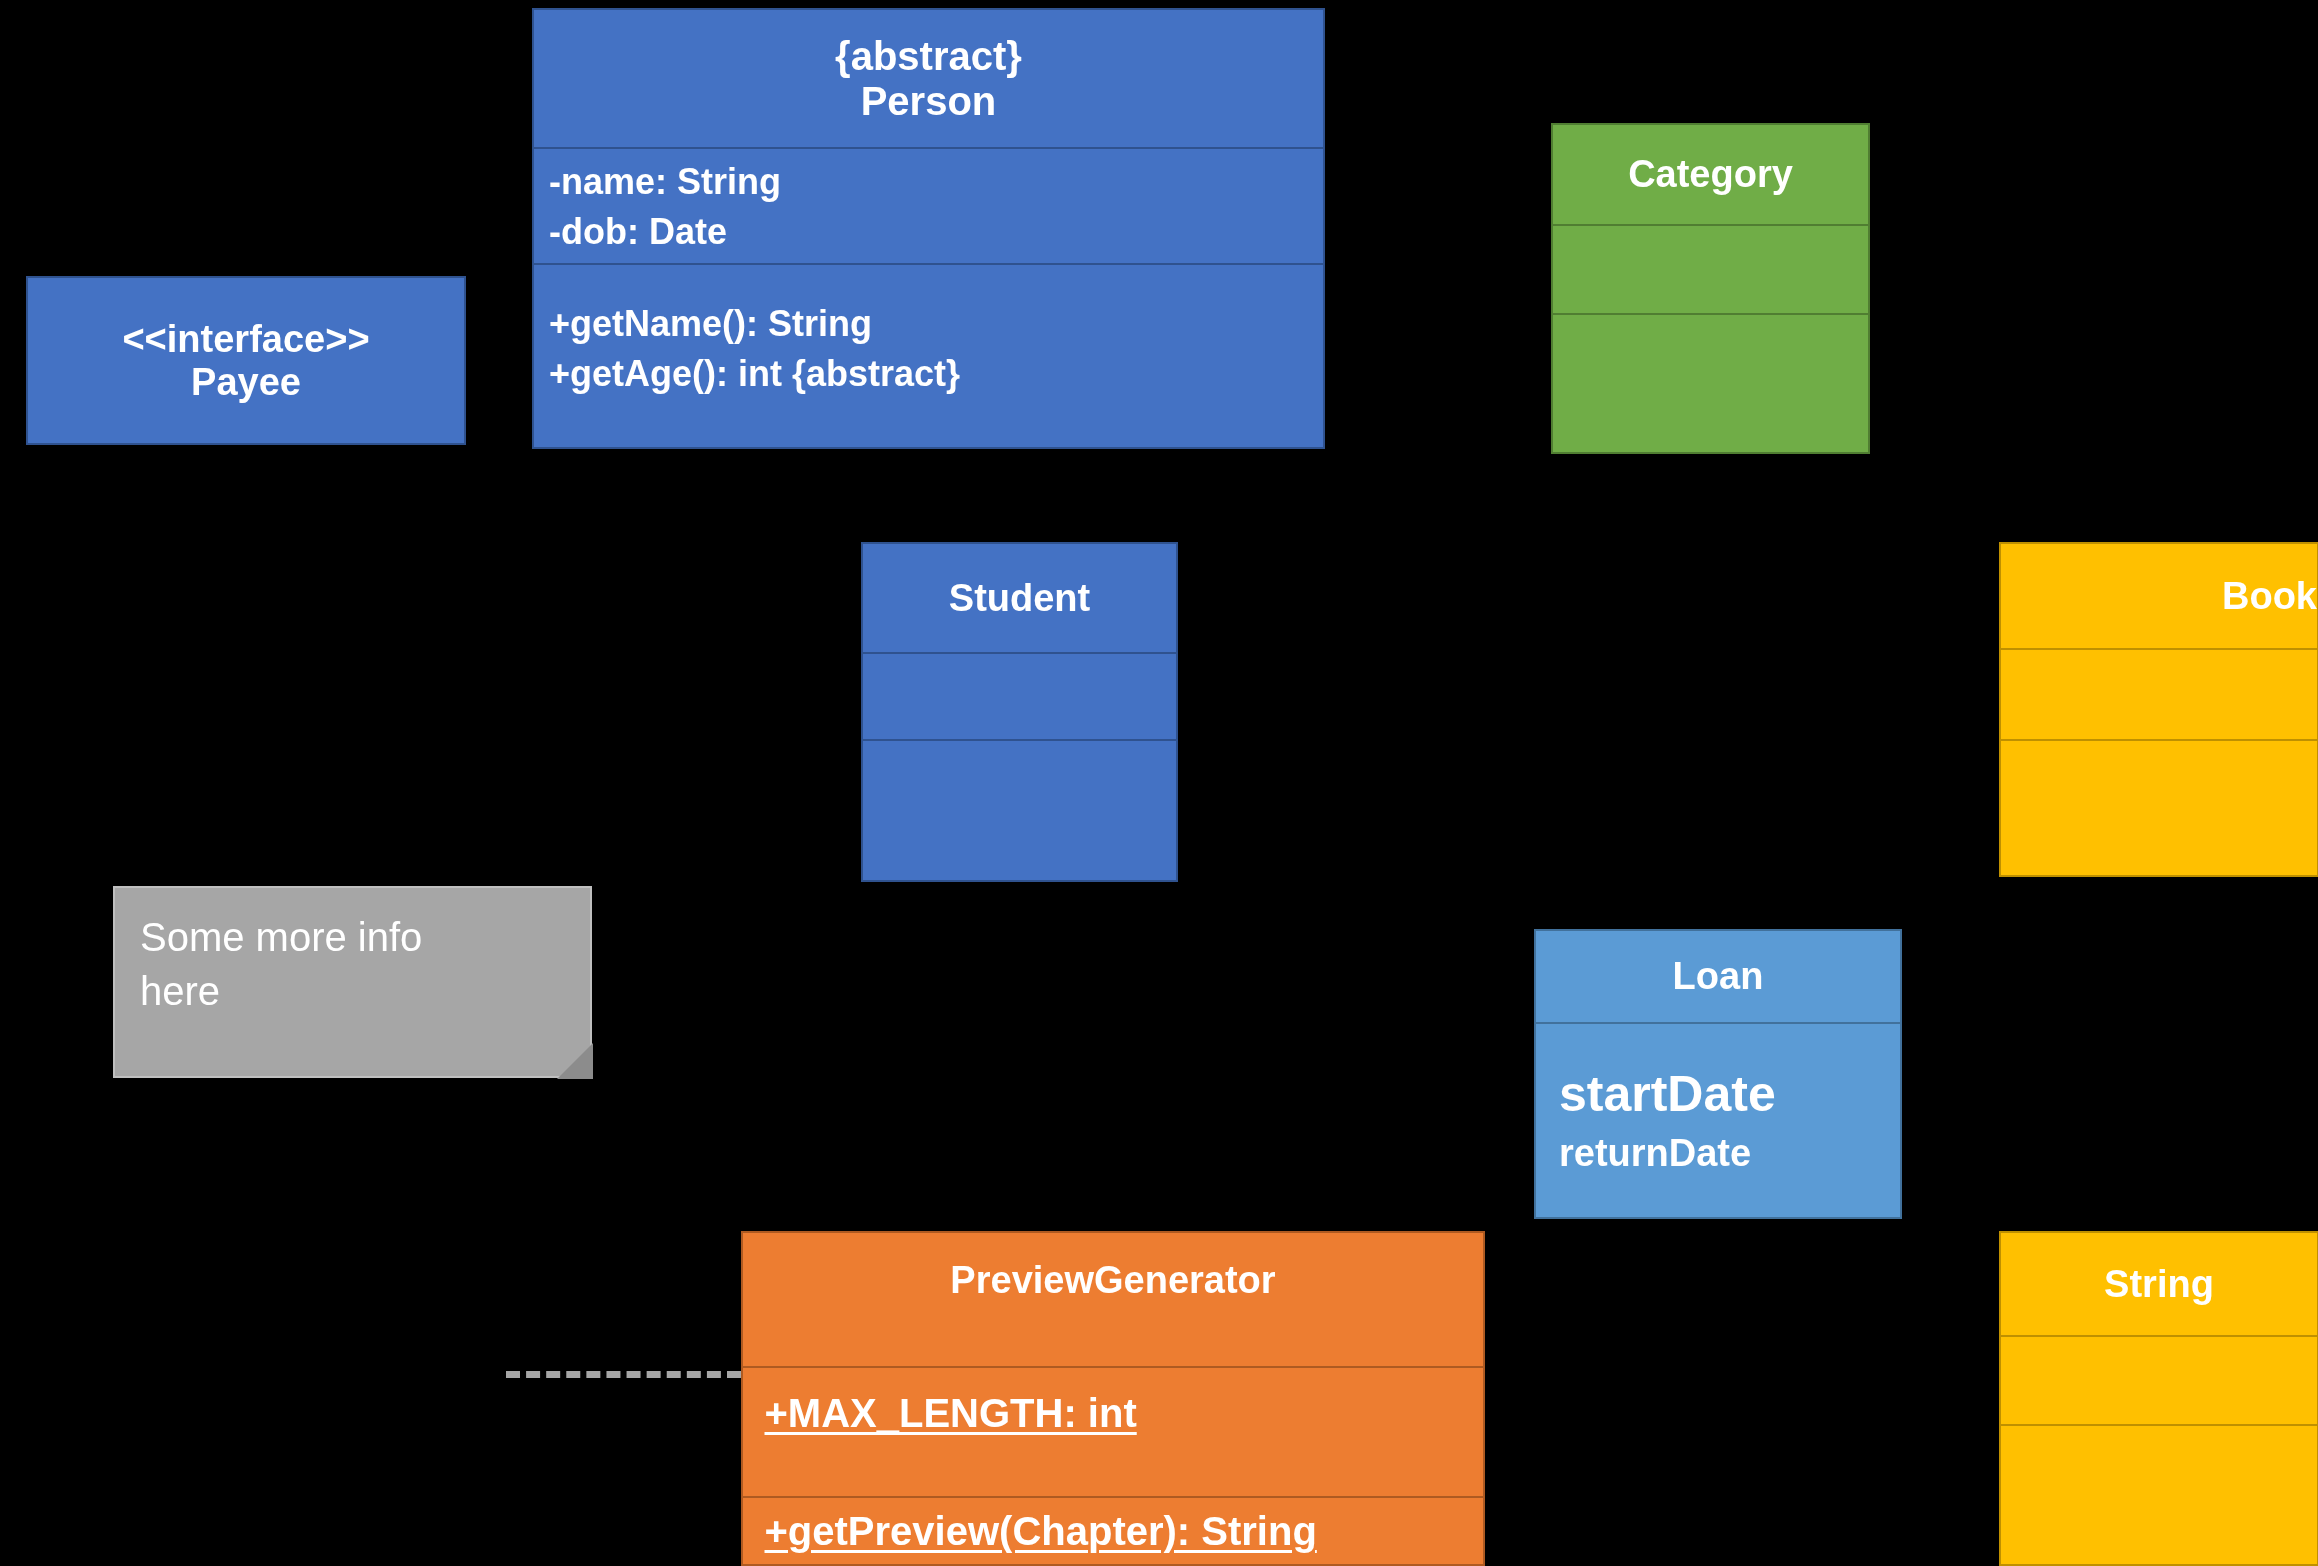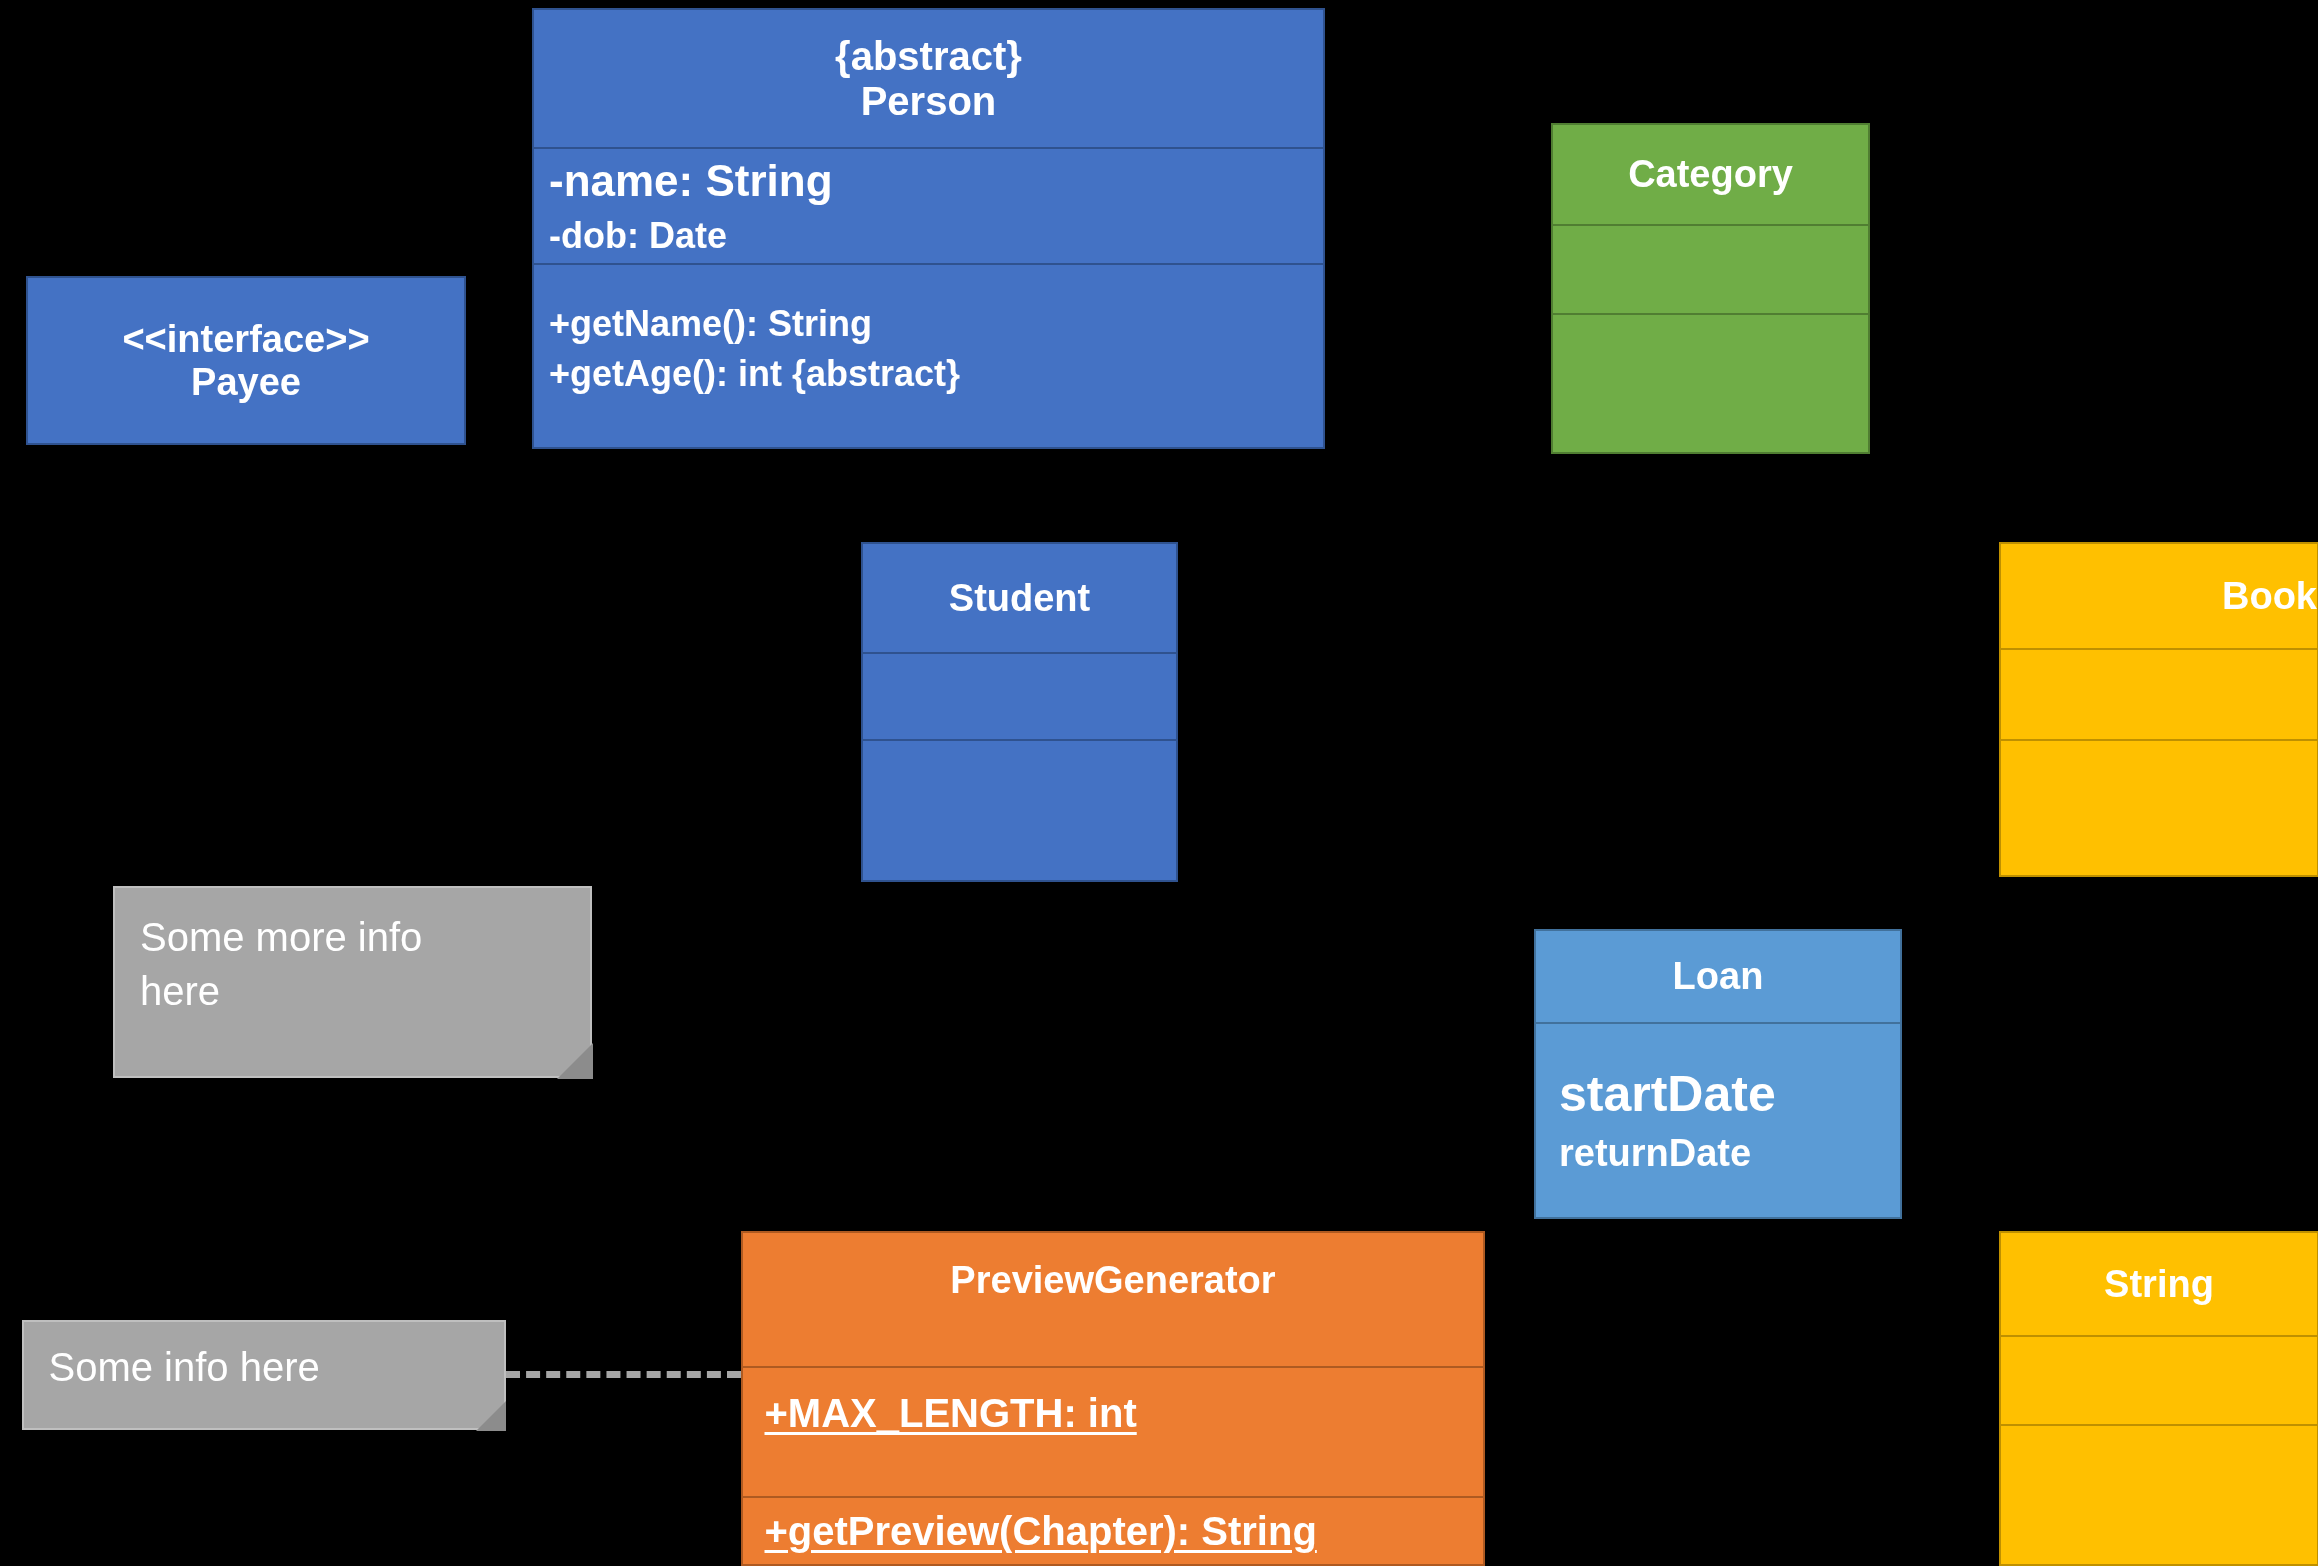--- a/index.html
+++ b/index.html
@@ -52,21 +52,21 @@
       <div class="title-line" style="font-size:38px;">Payee</div>
     </div>
   </div>
 
   <div class="uml-class theme-blue" style="left:532px;top:8.3px;width:793px;height:441px;">
     <div class="compartment name-comp" style="height:137px;">
       <div class="title-line" style="font-size:40px;">{abstract}</div>
       <div class="title-line" style="font-size:40px;">Person</div>
     </div>
     <div class="compartment member-comp" style="height:116px;padding:0 0 0 15px;">
-      <div class="member-line" style="font-size:44px;margin:3.3px 0;">-name: String</div>
+      <div class="member-line" style="font-size:36px;margin:3.3px 0;">-name: String</div>
       <div class="member-line" style="font-size:36px;margin:3.3px 0;">-dob: Date</div>
     </div>
     <div class="compartment member-comp" style="flex:1 1 auto;padding:0 0 15px 15px;">
       <div class="member-line" style="font-size:36px;margin:3.3px 0;">+getName(): String</div>
       <div class="member-line" style="font-size:36px;margin:3.3px 0;">+getAge(): int {abstract}</div>
     </div>
   </div>
 
   <div class="uml-class theme-green" style="left:1551px;top:123px;width:319px;height:331px;">
     <div class="compartment name-comp" style="height:99px;">
@@ -121,21 +121,17 @@
     <div class="compartment member-comp" style="height:89px;"></div>
     <div class="compartment member-comp" style="flex:1 1 auto;"></div>
   </div>
 
   <div class="uml-note" style="left:113px;top:886px;width:479px;height:192px;">
     <div class="note-text" style="font-size:40px;">Some more info
 here</div>
     <div class="note-fold"></div>
   </div>
 
-  <div class="uml-note" style="left:21.5px;top:1320px;width:484px;height:110px;padding-top:18px;">
-    <div class="note-text" style="font-size:40px;">Some info here</div>
-    <div class="note-fold" style="border-left-width:30px;border-bottom-width:30px;"></div>
-  </div>
 
   <div class="connector dashed-h" style="left:506px;top:1371px;width:235px;"></div>
 
 </div>
 
 
 </body></html>

